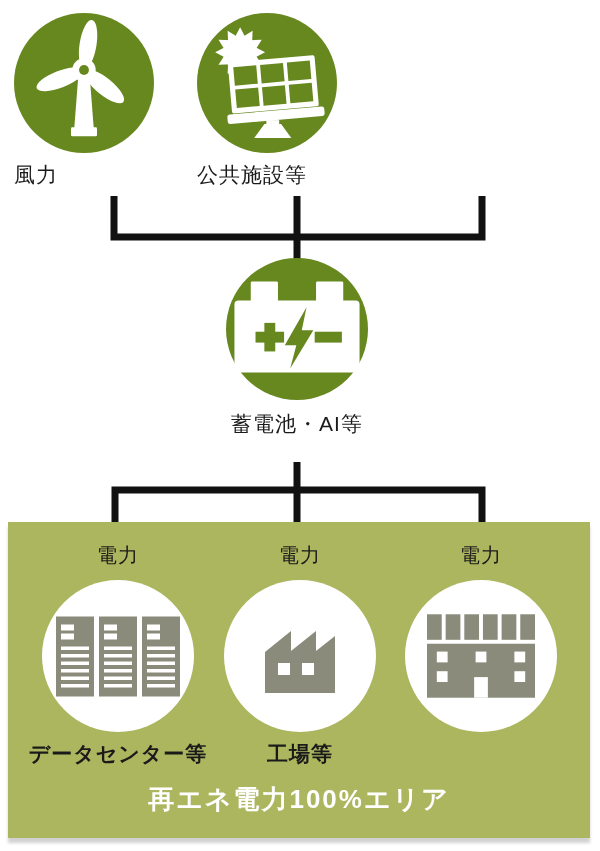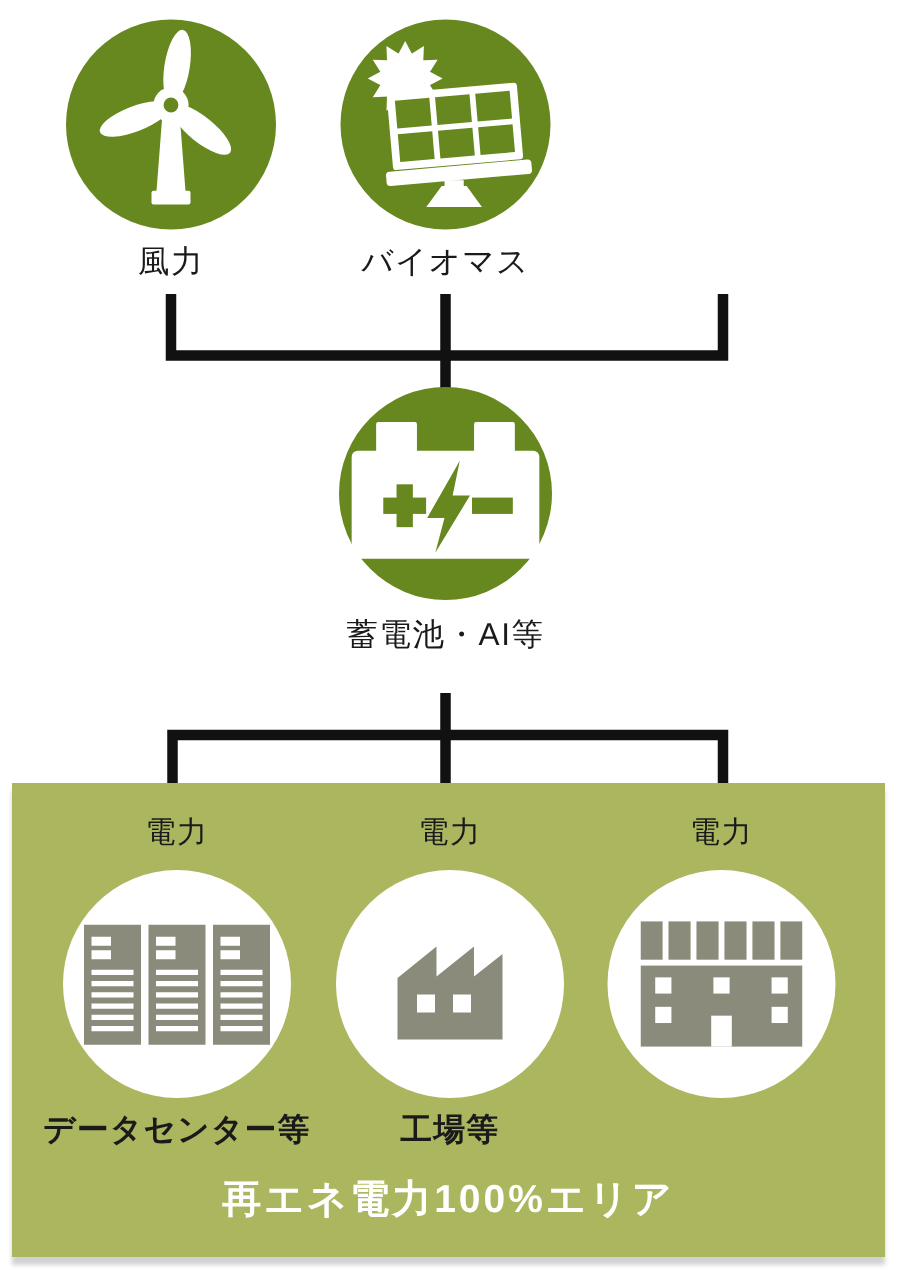--- a/index.html
+++ b/index.html
@@ -11,21 +11,21 @@
     --area-title-color:#ffffff;
   }
   *{margin:0;padding:0;box-sizing:border-box;}
   html,body{background:#ffffff;}
   body{font-family:"Liberation Sans","DejaVu Sans",sans-serif;color:var(--text-color);}
   .canvas{position:relative;width:600px;height:851px;background:#ffffff;overflow:hidden;}
 
   .connectors{position:absolute;left:0;top:0;width:600px;height:851px;}
   .connectors path{stroke:var(--line-color);stroke-width:7;fill:none;}
 
-  .top-node{position:absolute;top:13px;width:200px;display:flex;flex-direction:column;align-items:center;}
+  .top-node{position:absolute;top:13px;width:200px;display:flex;flex-direction:column;align-items:flex-start;}
   .mid-node{position:absolute;top:258px;left:197px;width:200px;display:flex;flex-direction:column;align-items:center;}
 
   .circle-green{background:var(--circle-green);border-radius:50%;display:flex;align-items:center;justify-content:center;}
   .circle-green.sz140{width:140px;height:140px;}
   .circle-green.sz142{width:142px;height:142px;}
 
   .node-label{margin-top:9px;font-size:21px;line-height:1.25;letter-spacing:1px;white-space:nowrap;text-align:center;color:var(--text-color);}
   .mid-node .node-label{margin-top:11px;}
 
   .area{position:absolute;left:8px;top:522px;width:582px;height:316px;background:var(--area-green);box-shadow:0 5px 3px rgba(0,0,0,0.18);}
@@ -96,21 +96,21 @@
           <rect class="g" x="67" y="35" width="18" height="14.5"></rect>
           <rect class="g" x="25" y="52.5" width="18" height="14.5"></rect>
           <rect class="g" x="46" y="52.5" width="18" height="14.5"></rect>
           <rect class="g" x="67" y="52.5" width="18" height="14.5"></rect>
           <rect class="w" x="17" y="71.5" width="76" height="7.5" rx="2"></rect>
         </g>
         <rect class="w" x="49.5" y="79" width="10" height="8"></rect>
         <polygon class="w" points="40,93 69,93 61,82 48,82"></polygon>
       </svg>
     </div>
-    <div class="node-label">バイオマス</div>
+    <div class="node-label">公共施設等</div>
   </div>
 
 
   <div class="mid-node">
     <div class="circle-green sz142">
       <svg width="136" height="136" viewBox="0 0 100 100">
         <rect class="w" x="16" y="15" width="20" height="15" rx="1"></rect>
         <rect class="w" x="64" y="15" width="20" height="15" rx="1"></rect>
         <rect class="w" x="4" y="29" width="92" height="53" rx="3"></rect>
         <rect class="g" x="19.5" y="52" width="21" height="8"></rect>

